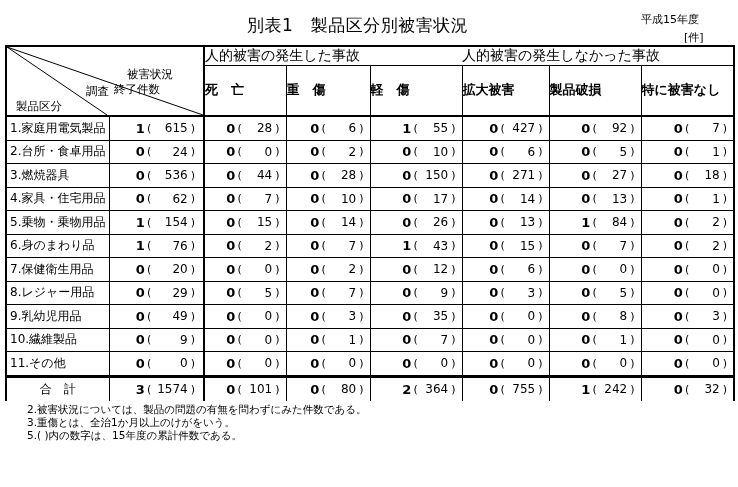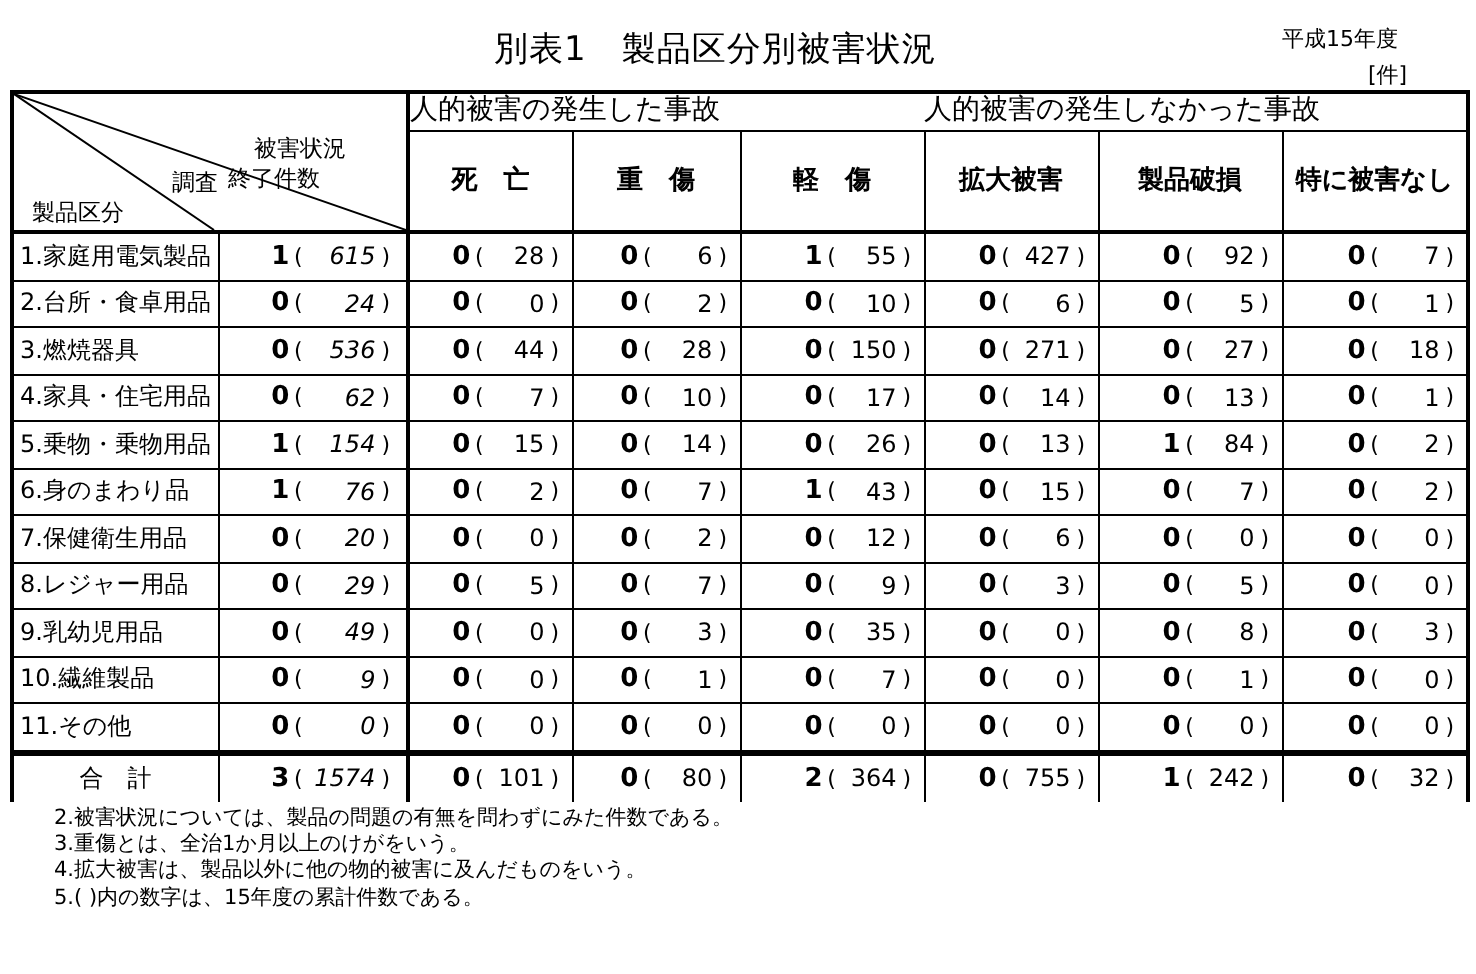--- a/index.html
+++ b/index.html
@@ -5,21 +5,21 @@
   html, body { margin:0; padding:0; background:#ffffff; }
   body { width:738px; height:487px; position:relative; overflow:hidden; color:#000;
          font-family:"DejaVu Sans", "Liberation Sans", sans-serif; }
   .title { position:absolute; left:247px; top:15px; font-size:17px; line-height:20px; white-space:pre; letter-spacing:0.5px; }
   .fy { position:absolute; left:641px; top:13px; font-size:11px; line-height:14px; }
   .unit { position:absolute; left:684px; top:31px; font-size:11px; line-height:14px; }
 
   table.t { position:absolute; left:5px; top:45px; width:728px; border-collapse:collapse; table-layout:fixed; }
   table.t td { border:1px solid #000; padding:0; font-size:12px; white-space:nowrap; overflow:hidden; }
   table.t tr.g td { height:17px; font-size:14px; text-align:left; line-height:17px; }
-  table.t tr.h td { height:48px; font-size:13px; font-weight:bold; text-align:center; }
+  table.t tr.h td { height:48px; font-size:13px; font-weight:bold; text-align:left; }
   table.t tr.b td { height:22.5px; }
   table.t tr.tot td { height:23px; border-top:3px solid #000; border-bottom:none; }
   table.t tr.h td { border-bottom:2px solid #000; }
   table.t tr.g td { border-top:2px solid #000; }
   td.first { border-left:2px solid #000 !important; }
   td.last { border-right:2px solid #000 !important; }
   td.thick-r { border-right:2px solid #000 !important; }
   td.g1 { border-right:none !important; }
   td.g2 { border-left:none !important; }
   td.cat { padding-left:3px !important; font-size:12px; }
@@ -31,21 +31,21 @@
   .ck1 { left:120px; top:21px; }
   .ck2 { left:79px; top:38px; }
   .ck3 { left:107px; top:36px; }
   .ck4 { left:9px; top:53px; }
 
   .v { display:flex; justify-content:flex-end; align-items:center; padding-right:6px; height:100%; }
   .v .c { font-weight:bold; font-size:13px; }
   .v .po { display:inline-block; width:9px; text-align:center; font-size:11px; }
   .v .n { display:inline-block; width:28px; text-align:right; font-size:12px; }
   .v .pc { display:inline-block; margin-left:3px; font-size:11px; }
-  .v.w .n { width:34px;font-style:italic; }
+  .v.w .n { width:34px; }
   .v.w { padding-right:8px; }
 
   .notes { position:absolute; left:5px; top:403px; font-size:10.5px; line-height:13.2px; }
   .notes div { white-space:nowrap; }
   .notes .ind { padding-left:22px; }
 </style>
 </head>
 <body>
 
 <div class="title">別表1　製品区分別被害状況</div>
@@ -807,15 +807,14 @@
             <span class="pc">)</span>
           </div>
         </td>
   </tr>
 </tbody>
   </table>
 
 <div class="notes">
   <div class="ind">2.被害状況については、製品の問題の有無を問わずにみた件数である。</div>
   <div class="ind">3.重傷とは、全治1か月以上のけがをいう。</div>
-  <div class="ind">4.拡大被害は、製品以外に他の物的被害に及んだものをいう。</div>
   <div class="ind">5.(  )内の数字は、15年度の累計件数である。</div>
 </div>
 
 </body></html>

